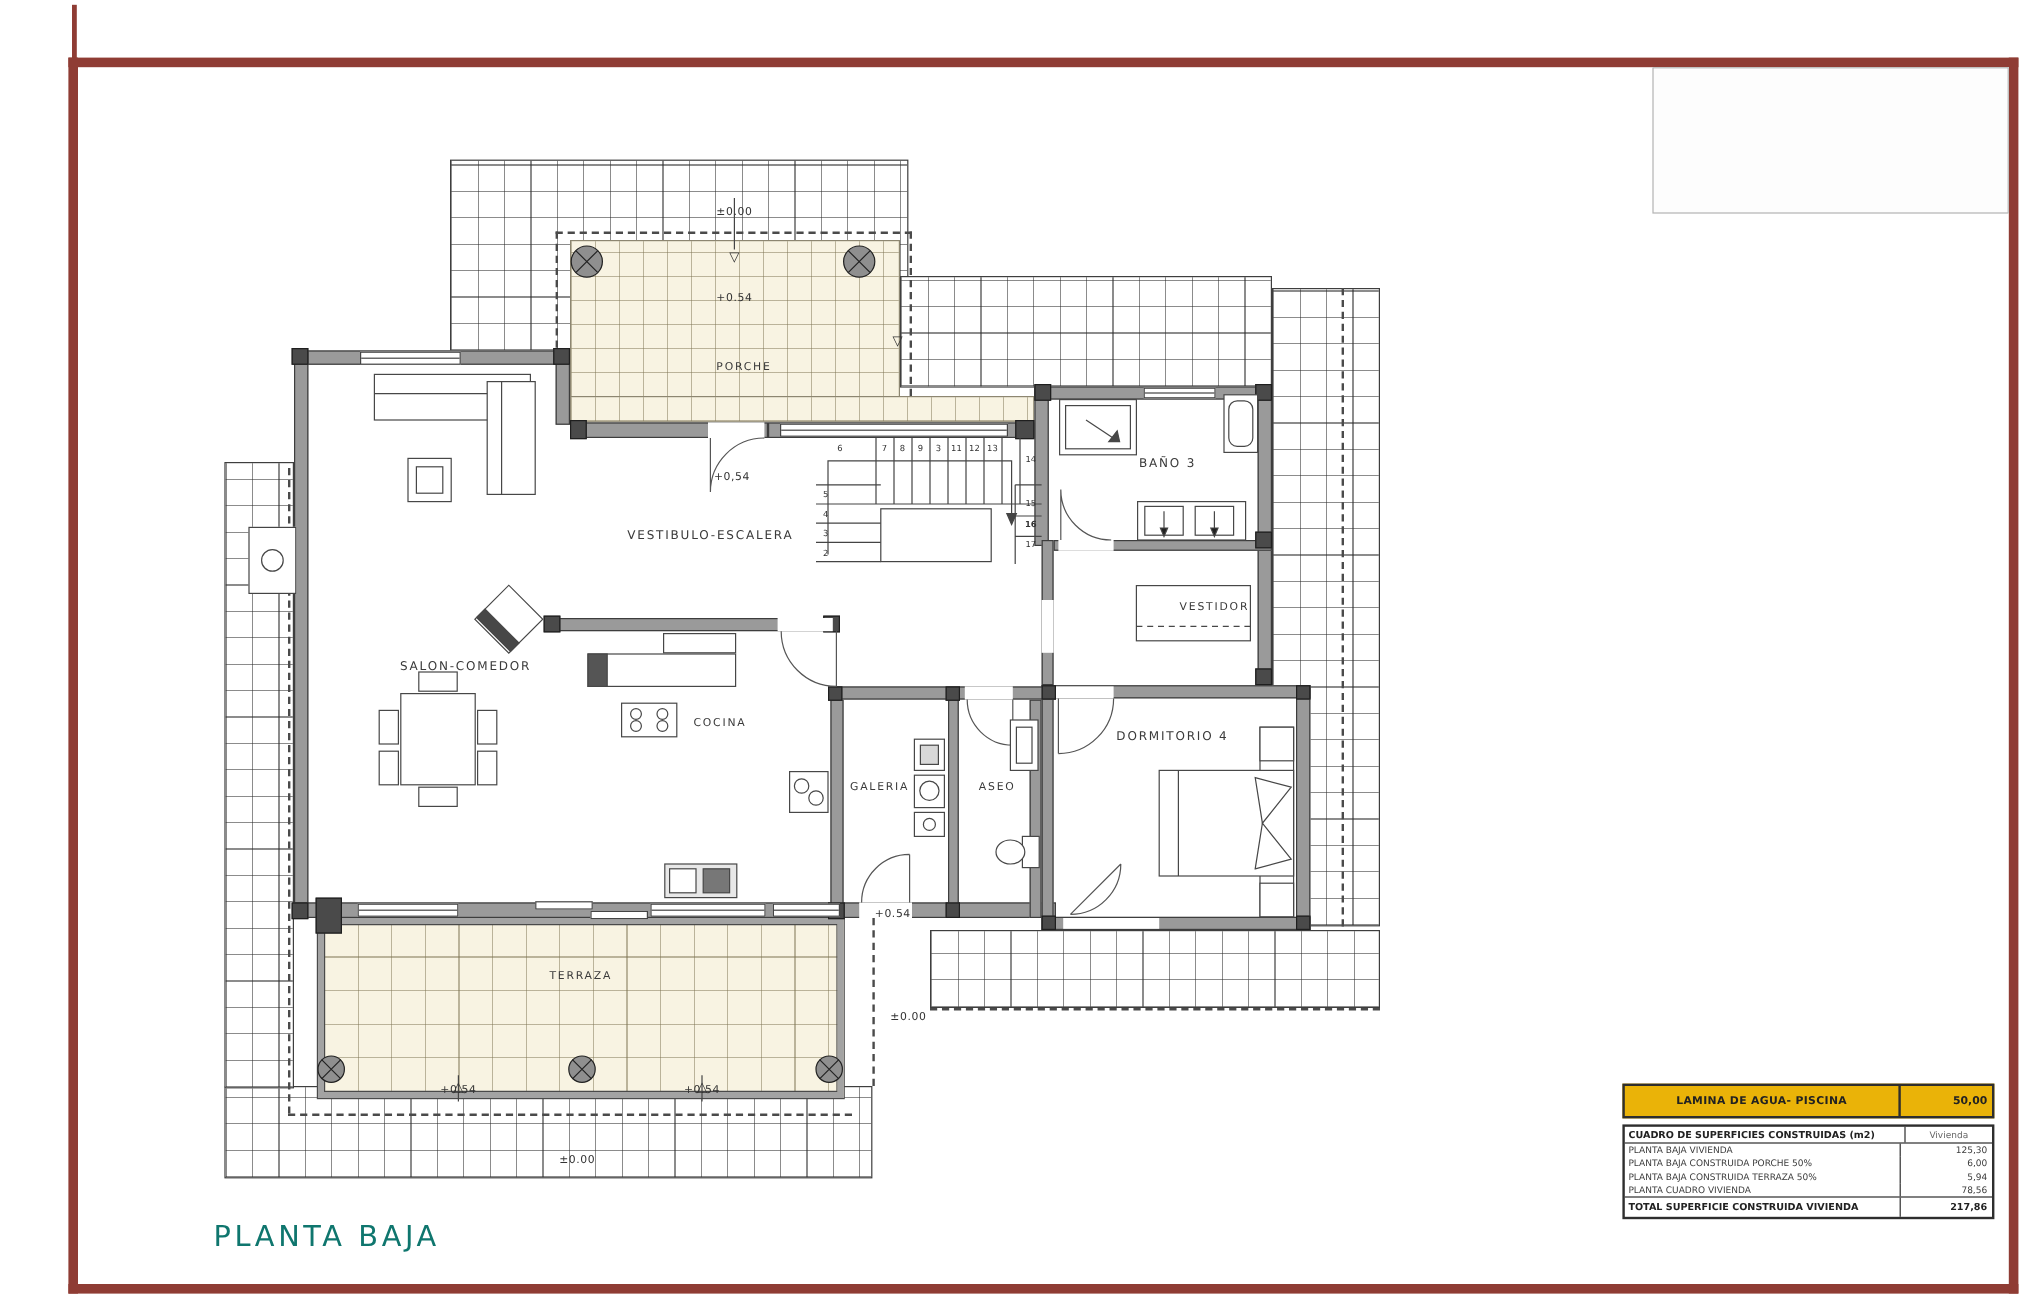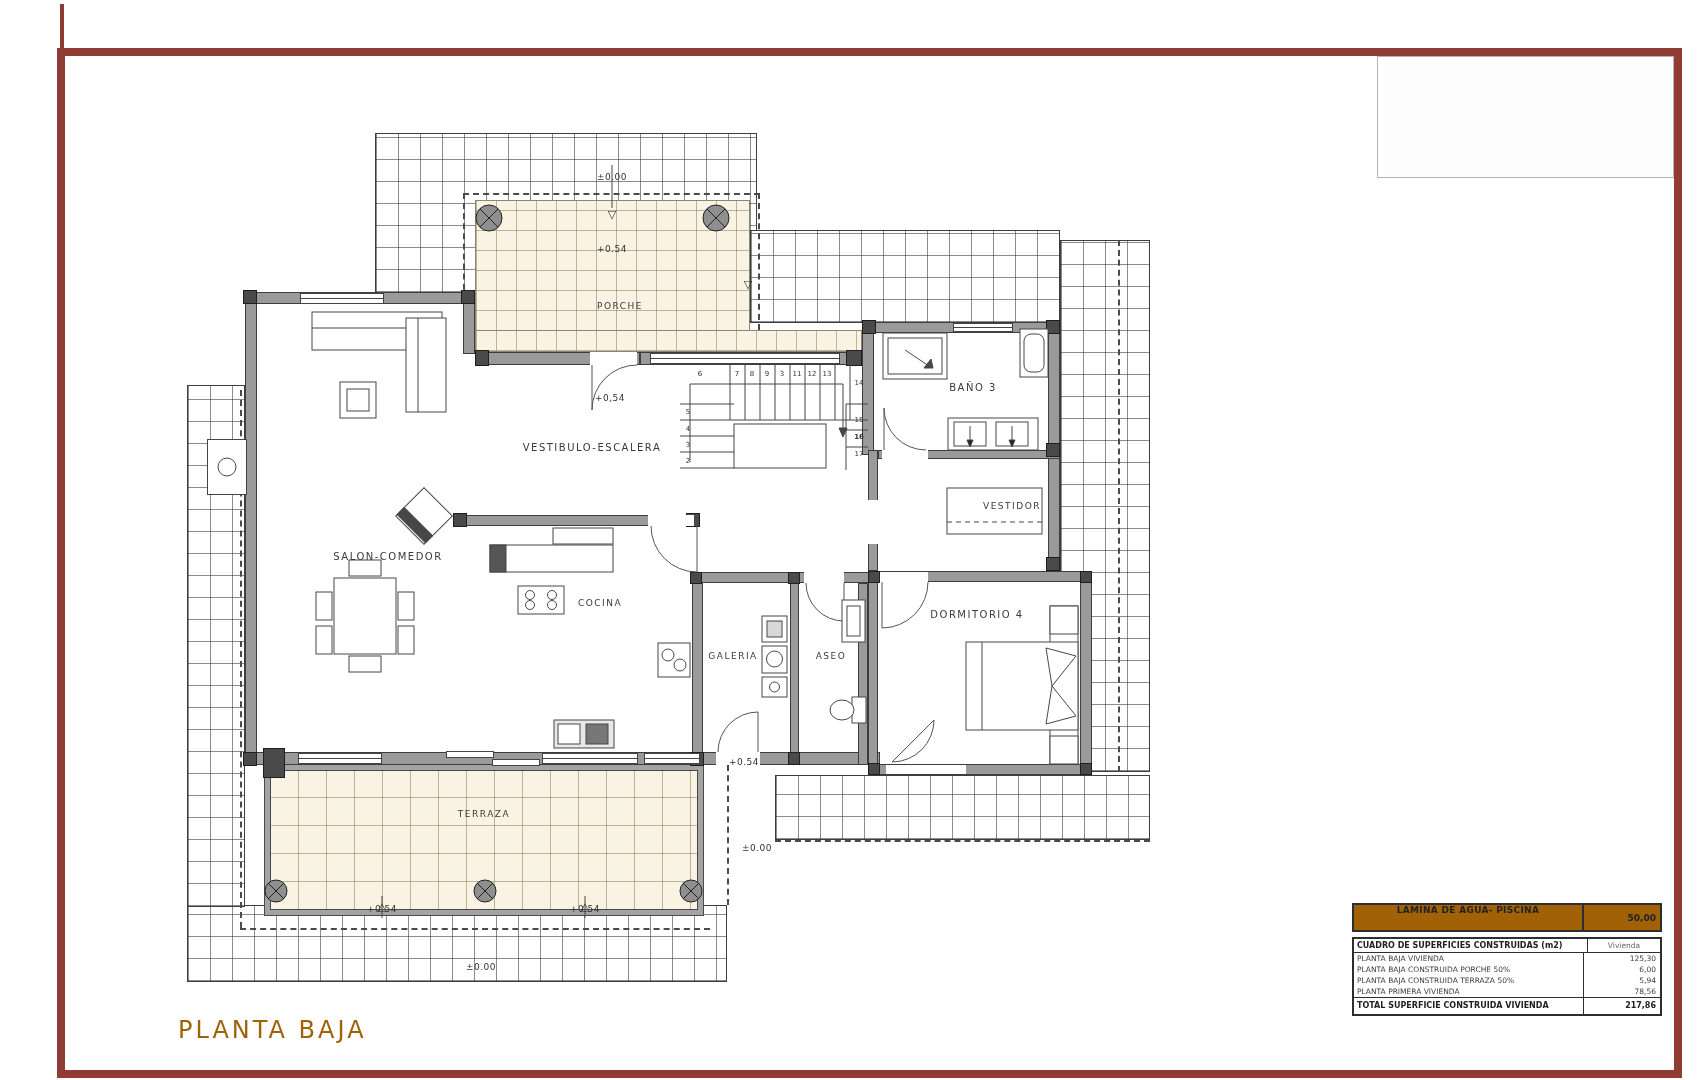--- a/index.html
+++ b/index.html
@@ -28,36 +28,36 @@
   .lbl{position:absolute;transform:translate(-50%,-50%);font-size:10px;letter-spacing:1.5px;
        color:#3a3a3a;white-space:nowrap;}
   .lvl{position:absolute;transform:translate(-50%,-50%);font-size:9px;letter-spacing:.5px;
        color:#333;white-space:nowrap;margin-top:20px;}
   .tri{position:absolute;transform:translate(-50%,-50%);font-size:11px;color:#333;line-height:1;}
   .stepnum{position:absolute;transform:translate(-50%,-50%);font-size:7px;color:#333;}
   .frame{background:#8f3c34;}
   .titlebox{background:#fdfdfd;border:1px solid #b3b3b3;}
   
   .stbl{position:absolute;left:1352px;top:903px;width:310px;font-size:7.5px;color:#222;}
-  .poolrow{display:flex;height:25px;border:2px solid #2e2e2e;background:#a16207;margin-bottom:5px;}
+  .poolrow{display:flex;align-items:center;height:25px;border:2px solid #2e2e2e;background:#eab308;margin-bottom:5px;}
   .poolrow .pl{flex:1;text-align:center;font-weight:bold;font-size:9px;letter-spacing:.3px;}
   .poolrow .pv{width:72px;align-self:stretch;display:flex;align-items:center;justify-content:flex-end;
                padding-right:4px;border-left:2px solid #2e2e2e;font-weight:bold;font-size:9px;}
   .maintbl{border:2px solid #2e2e2e;background:#fff;}
   .hrow{display:flex;border-bottom:1.5px solid #2e2e2e;}
   .hrow .hl{flex:1;font-weight:bold;font-size:8px;padding:2px 0 2px 3px;}
   .hrow .hv{width:72px;border-left:1px solid #2e2e2e;display:flex;align-items:center;justify-content:center;
             color:#666;font-size:7.5px;}
   .drow{display:flex;height:11px;line-height:11px;}
   .drow .dl{flex:1;padding-left:3px;color:#3c3c3c;}
   .drow .dv{width:72px;border-left:1px solid #2e2e2e;text-align:right;padding-right:4px;color:#3c3c3c;}
   .trow{display:flex;height:16px;line-height:16px;border-top:1.5px solid #2e2e2e;font-weight:bold;font-size:8px;}
   .trow .dl{flex:1;padding-left:3px;}
   .trow .dv{width:72px;border-left:1px solid #2e2e2e;text-align:right;padding-right:4px;}
-  .bigtitle{position:absolute;left:178px;top:1016px;font-size:24px;letter-spacing:3px;color:#a16207;}
+  .bigtitle{position:absolute;left:178px;top:1016px;font-size:24px;letter-spacing:3px;color:#0f766e;}
 </style>
 </head>
 <body>
 
 <div class="sheet">
 
   <div class="abs pave" style="left:375px;top:133px;width:382px;height:160px;"></div>
   <div class="abs pave" style="left:750px;top:230px;width:310px;height:93px;"></div>
   <div class="abs pave" style="left:1060px;top:240px;width:90px;height:532px;"></div>
   <div class="abs pave" style="left:775px;top:775px;width:375px;height:65px;"></div>
@@ -332,21 +332,21 @@
       </div>
       <div class="drow">
         <div class="dl">PLANTA BAJA CONSTRUIDA PORCHE 50%</div>
         <div class="dv">6,00</div>
       </div>
       <div class="drow">
         <div class="dl">PLANTA BAJA CONSTRUIDA TERRAZA 50%</div>
         <div class="dv">5,94</div>
       </div>
       <div class="drow">
-        <div class="dl">PLANTA PRIMERA VIVIENDA</div>
+        <div class="dl">PLANTA CUADRO VIVIENDA</div>
         <div class="dv">78,56</div>
       </div>
       <div class="trow">
         <div class="dl">TOTAL SUPERFICIE CONSTRUIDA VIVIENDA</div>
         <div class="dv">217,86</div>
       </div>
     </div>
   </div>
 
   <div class="bigtitle">PLANTA BAJA</div>

